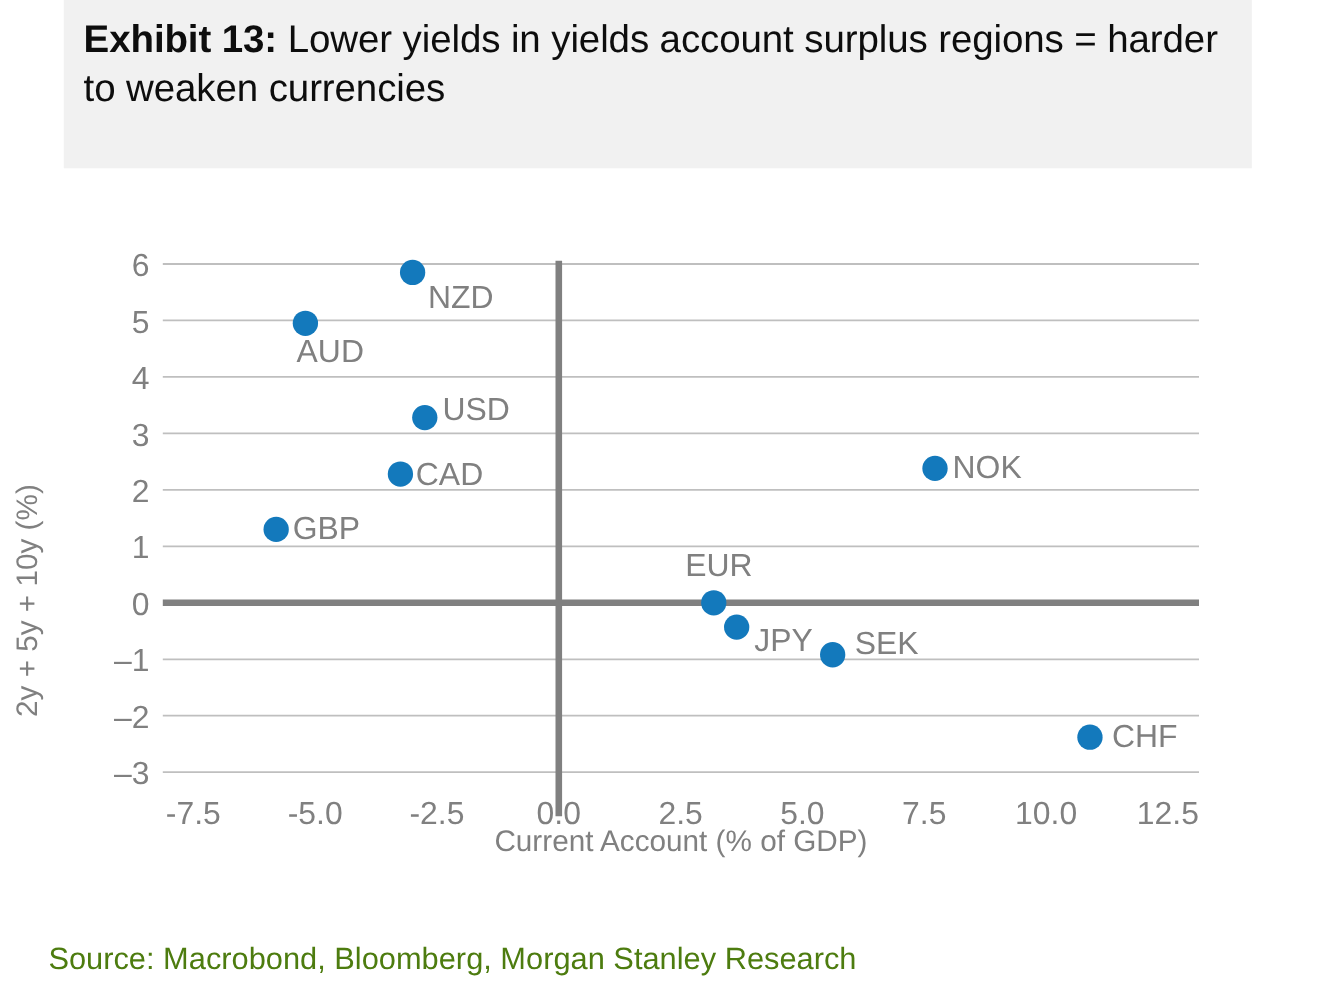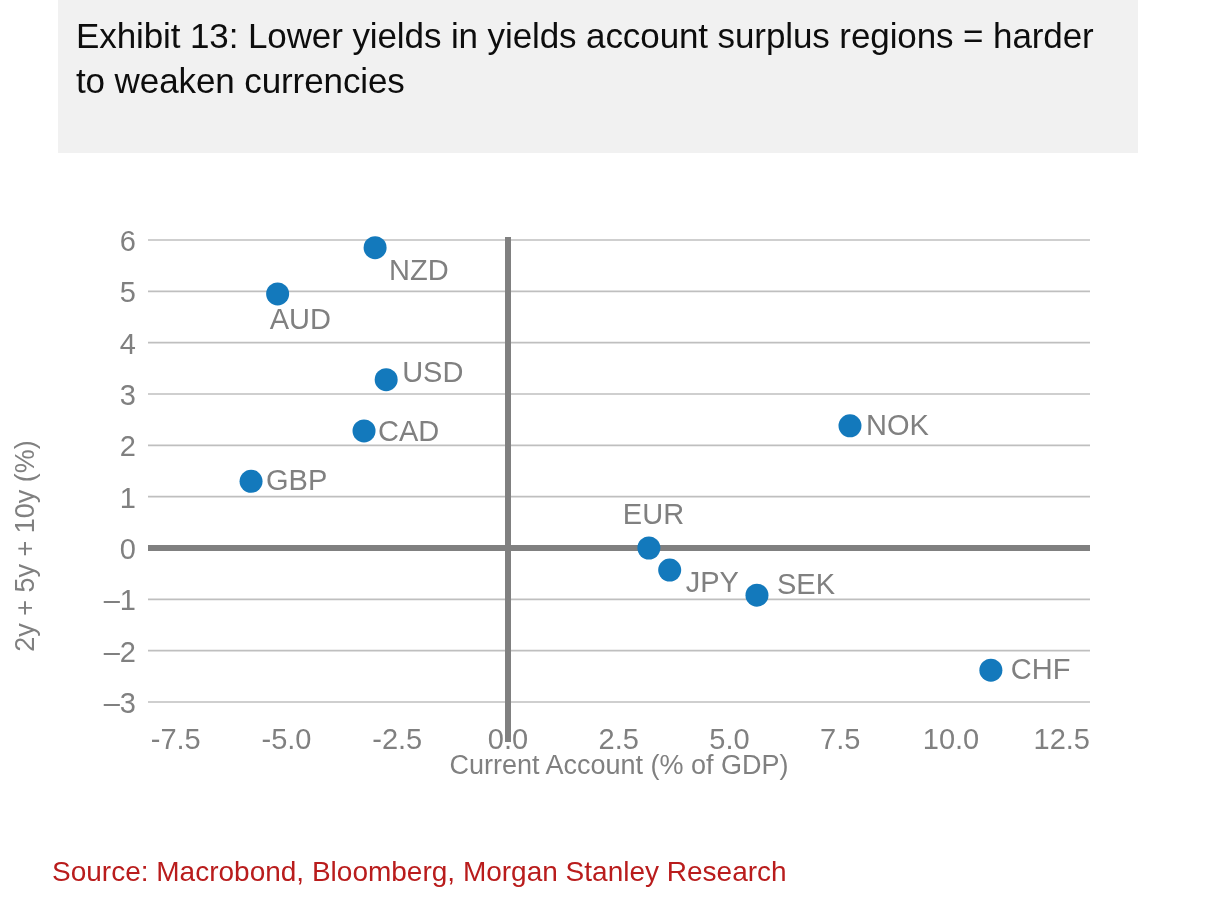--- a/index.html
+++ b/index.html
@@ -28,43 +28,43 @@
   }
   #exhibit-title {
     font-family: "Liberation Sans Narrow", "Liberation Sans", sans-serif;
     font-size: 35px;
     line-height: 1.28;
     color: #0d0d0d;
     letter-spacing: -0.1px;
     white-space: pre-wrap;
   }
   #exhibit-title .lead {
-    font-weight: normal;
+    font-weight: bold;
   }
 
   
   #chart-area {
     position: absolute;
     left: 0;
     top: 153px;
     width: 1218px;
     height: 680px;
   }
   #chart-svg {
     display: block;
   }
 
   
   #source-line {
     position: absolute;
-    left: 52px;
+    left: 44px;
     top: 856px;
     font-family: "Liberation Sans Narrow", "Liberation Sans", sans-serif;
     font-size: 28px;
-    color: #b91c1c;
+    color: #4d7c0f;
     white-space: nowrap;
   }
 
   .axis-text   { fill: #808080; font-family: "Liberation Sans", sans-serif; }
   .tick-label  { font-size: 29px; }
   .axis-title  { font-size: 27px; }
   .point-label { font-size: 29px; fill: #808080; font-family: "Liberation Sans", sans-serif; }
 </style>
 </head>
 <body>

